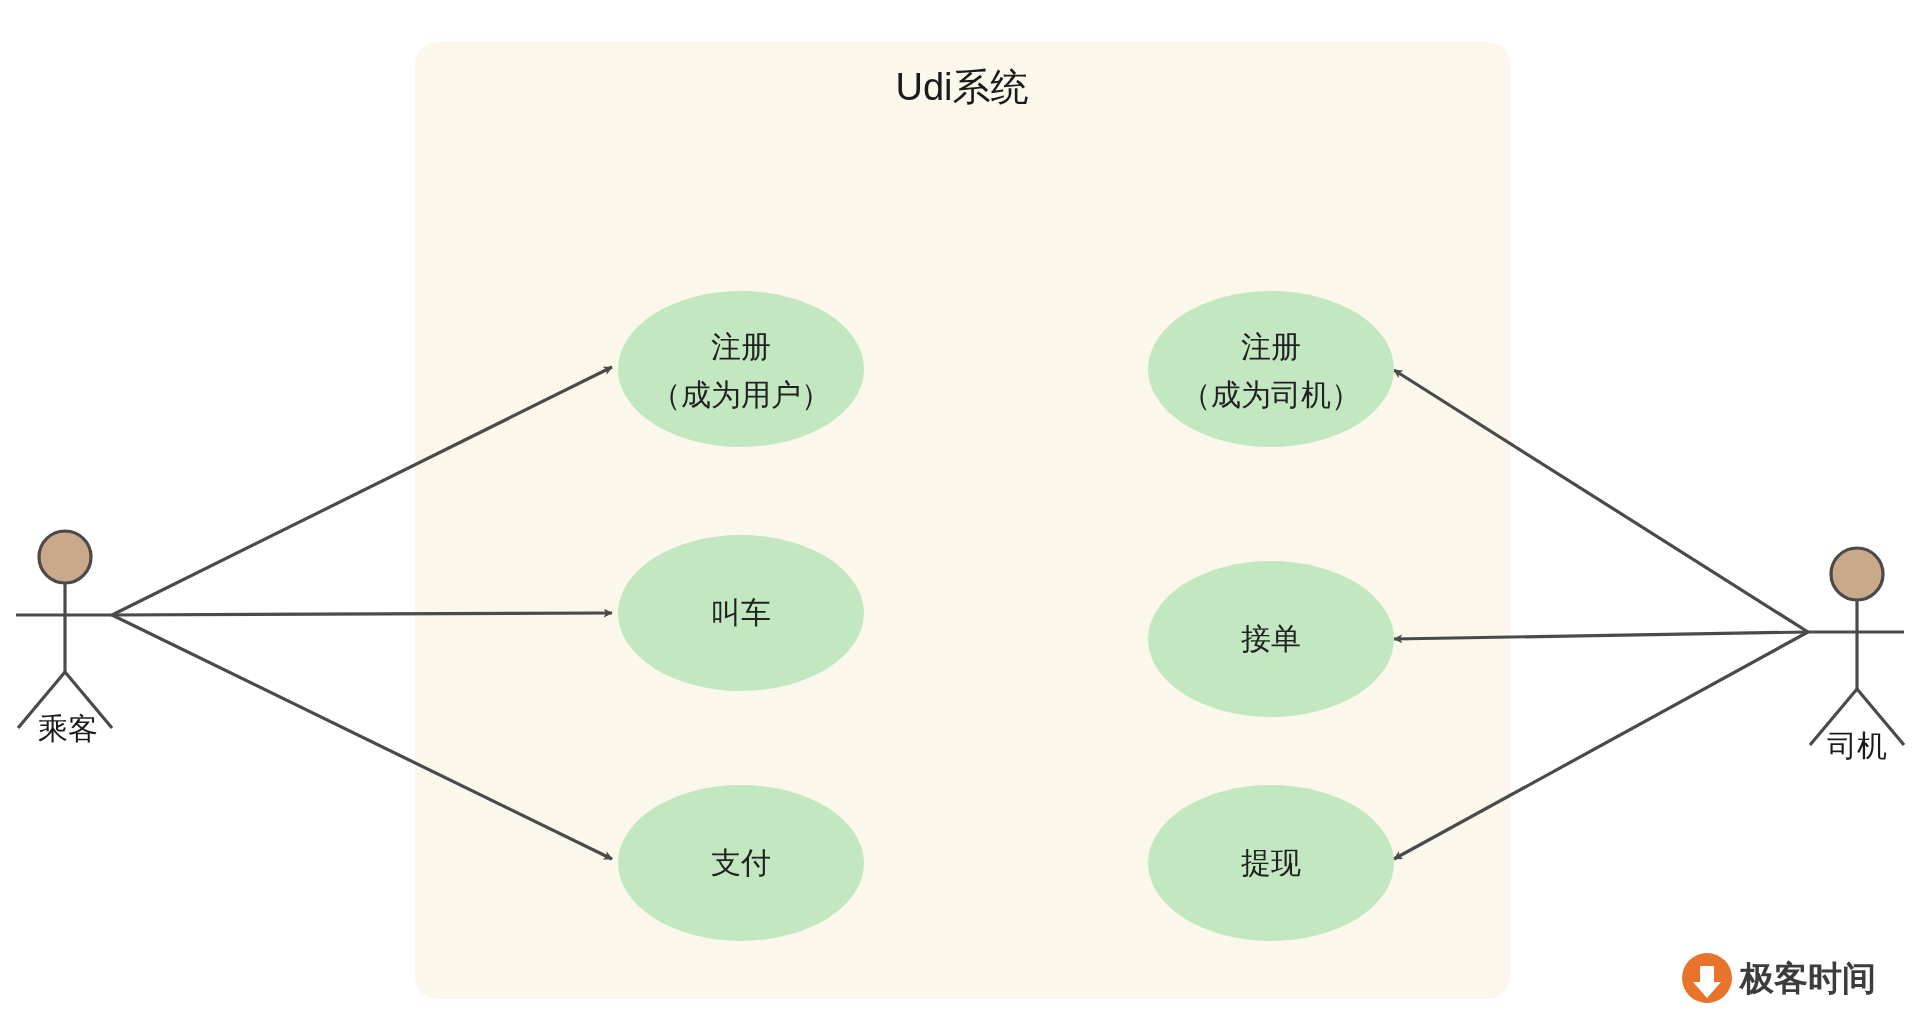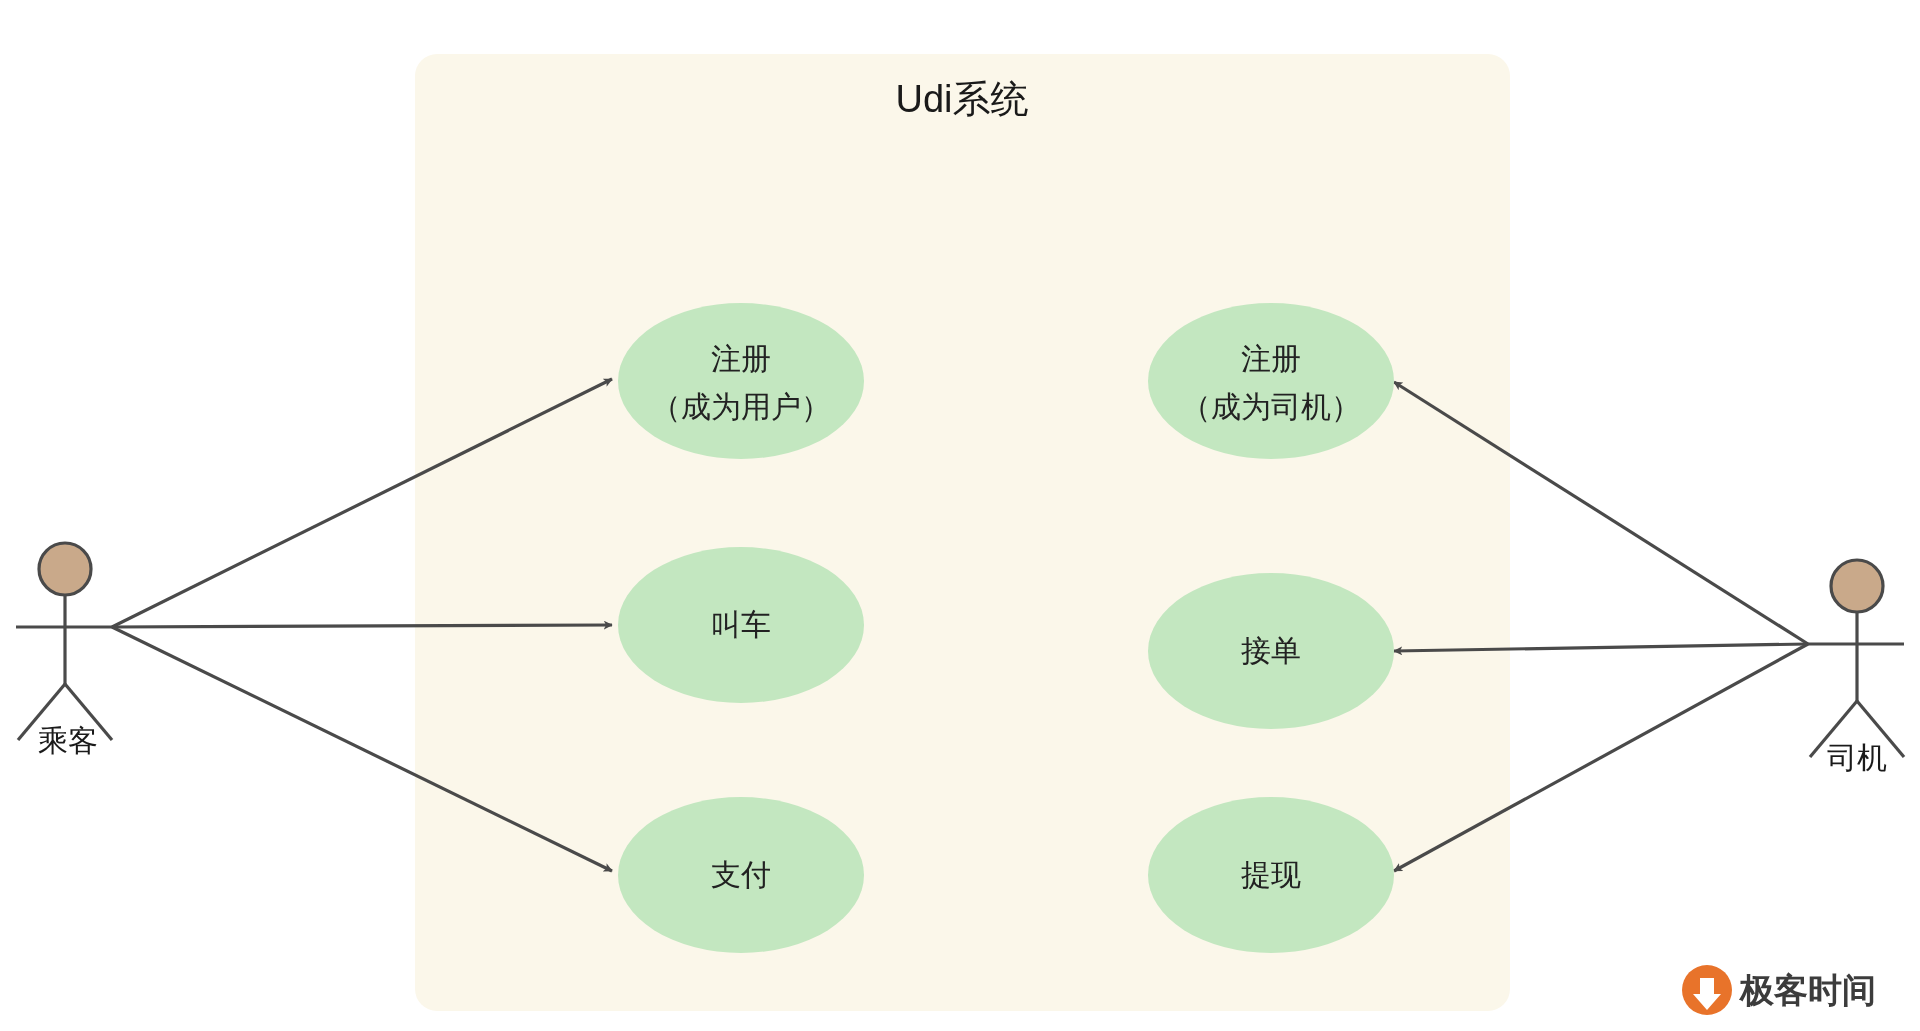--- a/index.html
+++ b/index.html
@@ -10,21 +10,21 @@
   body {
     width: 1920px;
     height: 1031px;
     font-family: "Liberation Sans", "DejaVu Sans", sans-serif;
     overflow: hidden;
     position: relative;
   }
   #canvas {
     position: absolute;
     left: 0;
-    top: 16px;
+    top: 4px;
     width: 1920px;
     height: 861px;
   }
   .diagram-svg {
     display: block;
     width: 1920px;
     height: 1031px;
   }
   .sys-title {
     font-size: 38px;

